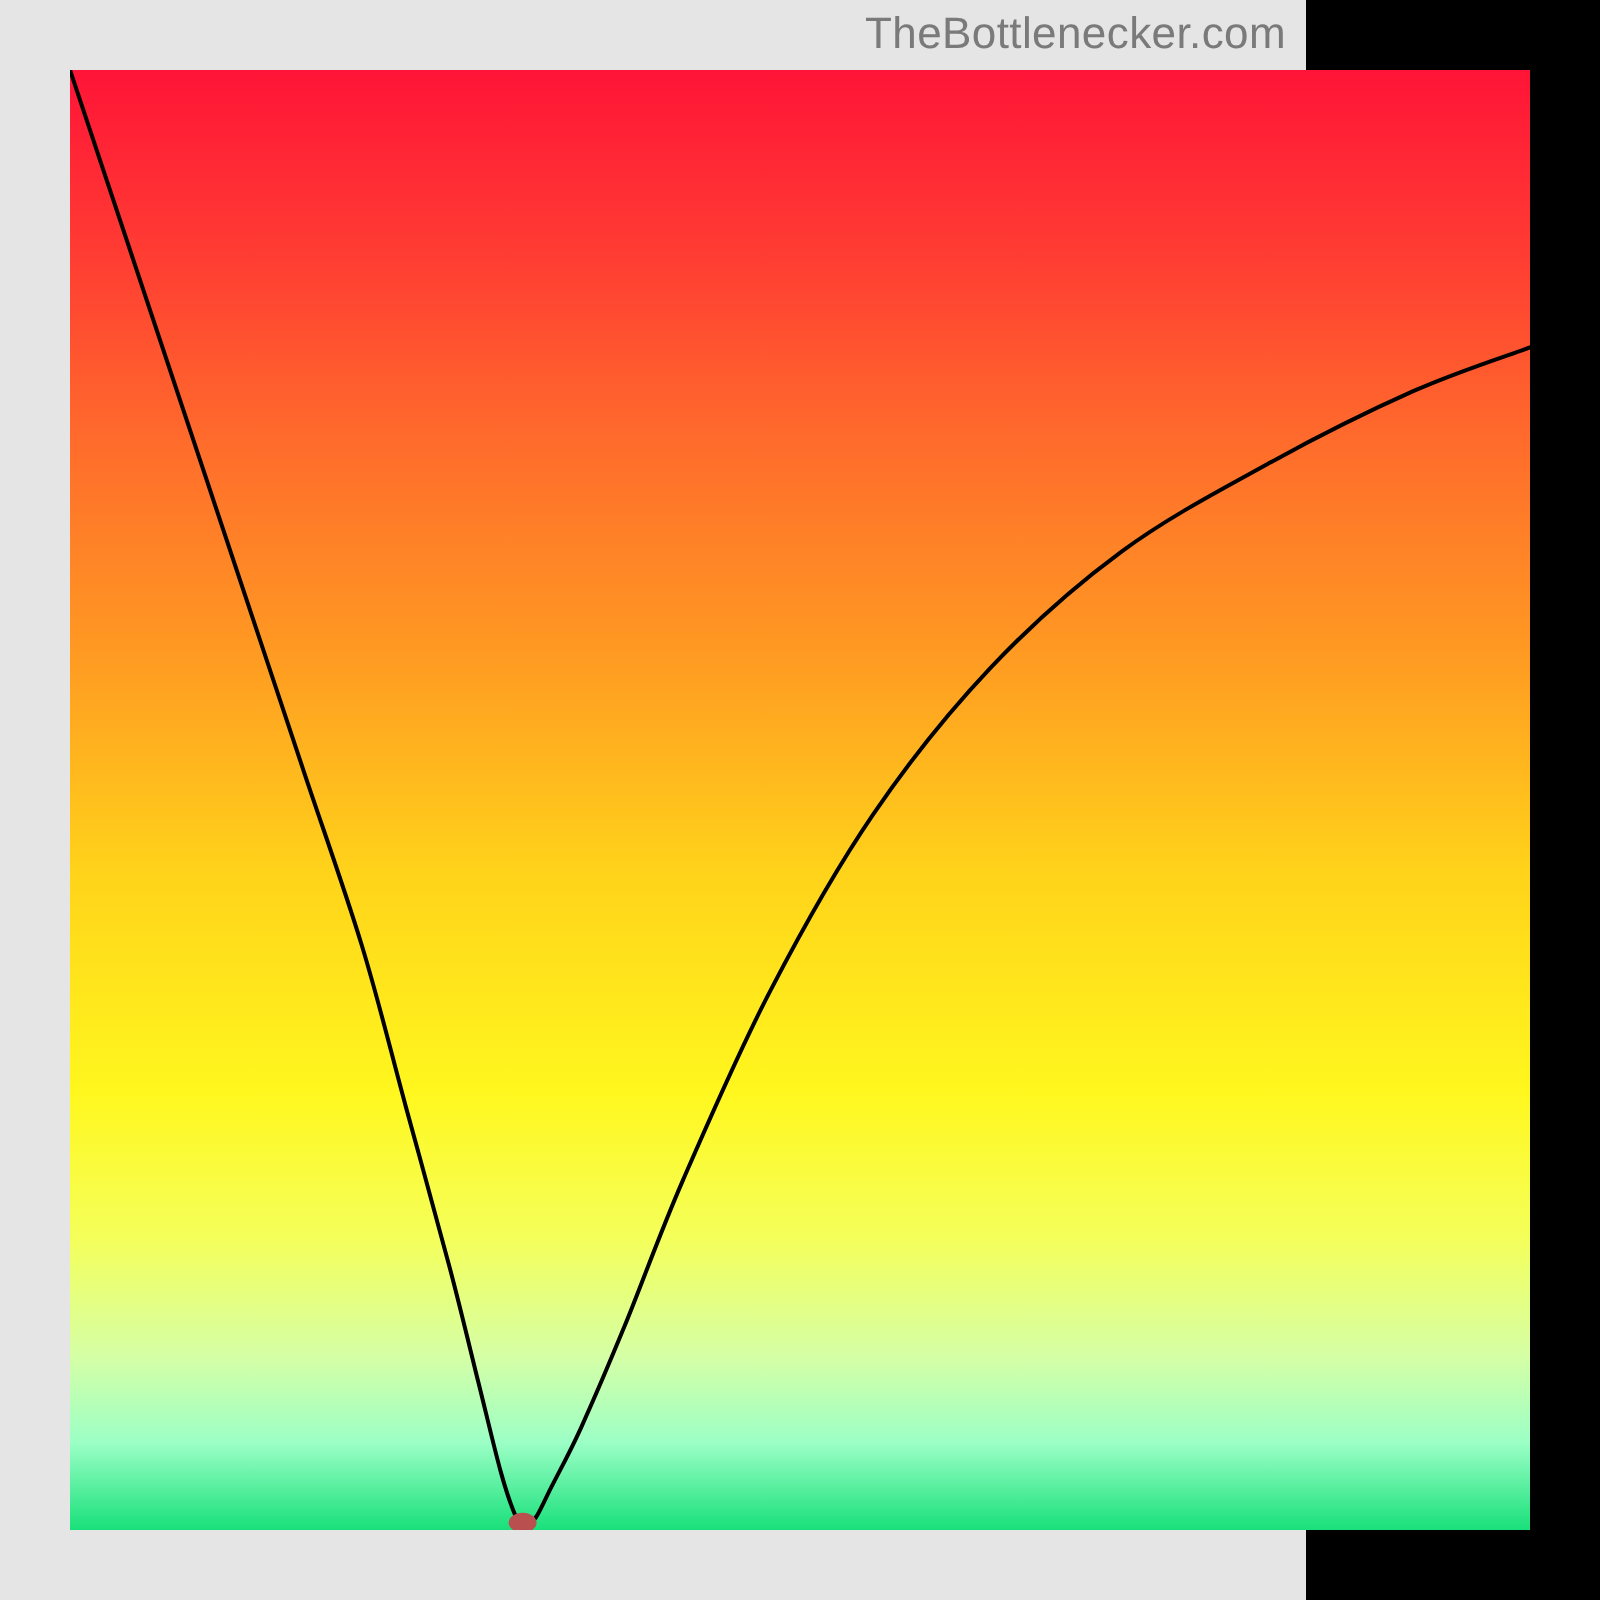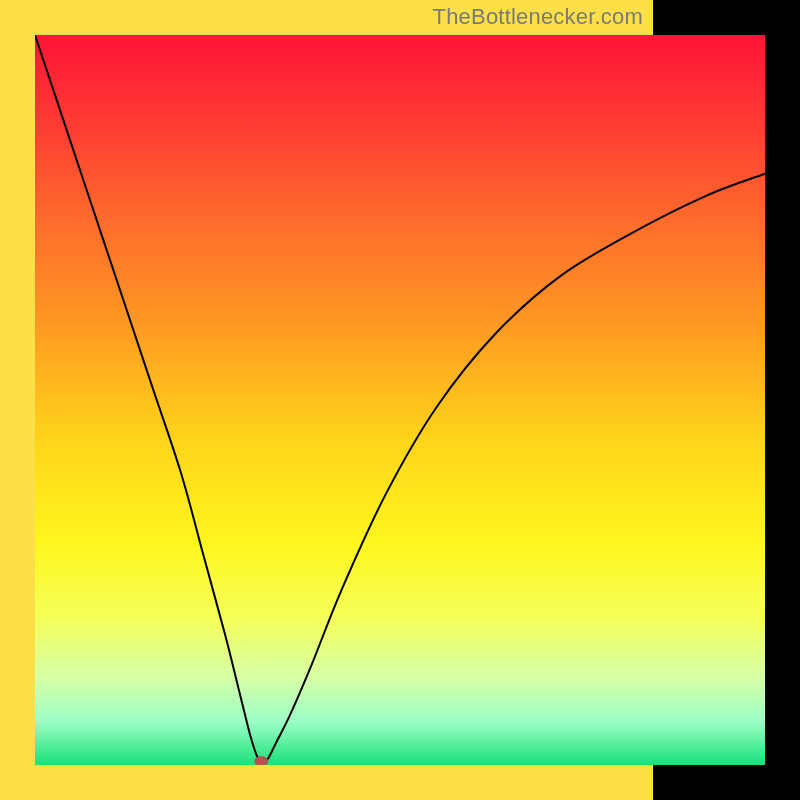--- a/index.html
+++ b/index.html
@@ -10,21 +10,21 @@
     background: #000;
     overflow: hidden;
     font-family: Arial, Helvetica, sans-serif;
   }
   .frame {
     position: absolute;
     left: 0;
     top: 0;
     width: 653px;
     height: 800px;
-    background: #fde047;
+    background: #e5e5e5;
   }
   .plot-area {
     position: absolute;
     left: 35px;
     top: 35px;
     width: 730px;
     height: 730px;
   }
   .watermark {
     position: absolute;

